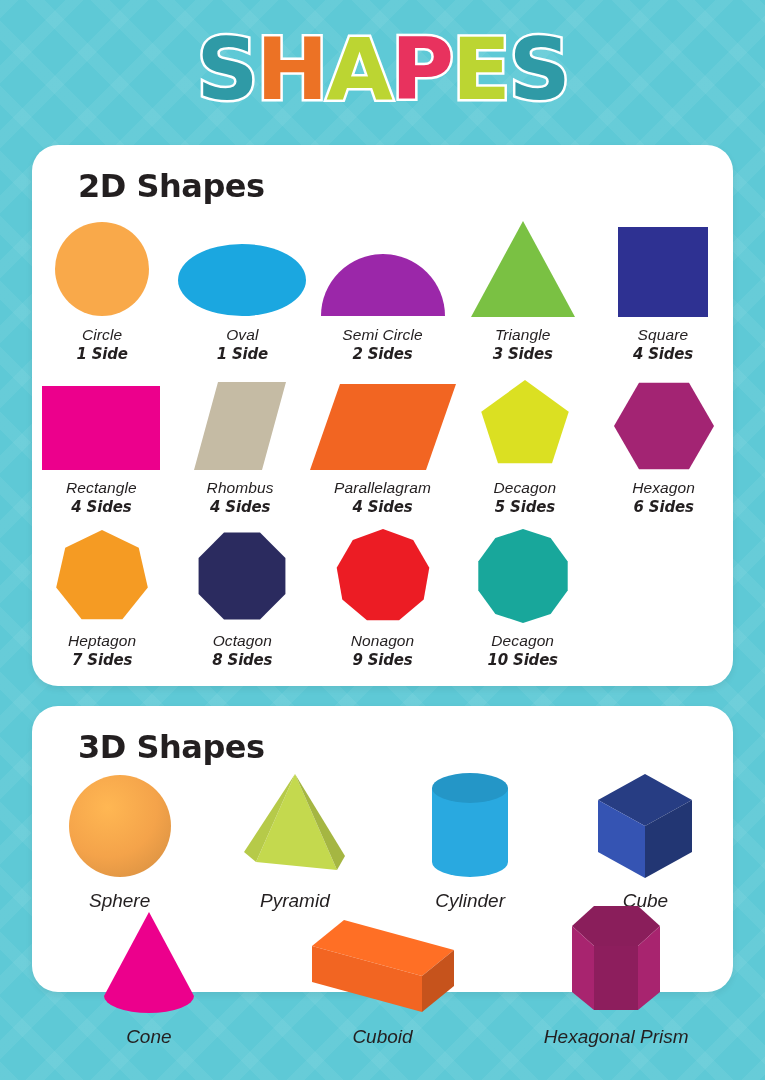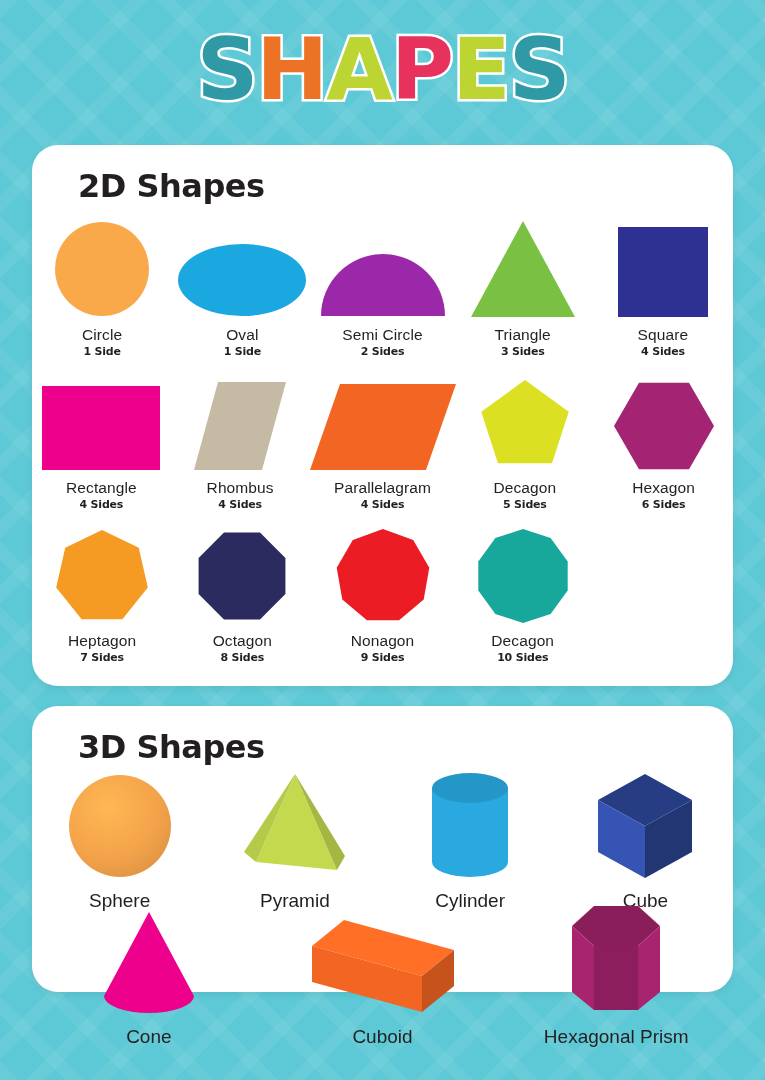--- a/index.html
+++ b/index.html
@@ -66,21 +66,21 @@
     left: 46px;
     top: 22px;
     font-family: "DejaVu Sans", sans-serif;
     font-size: 32px;
     font-weight: bold;
     color: #231f20;
     letter-spacing: -0.5px;
   }
 
   
-  .row { display: flex; position: absolute; left: 0; width: 100%; }
+  .row { display: flex; position: absolute; left: 0; width: 100%; font-style: italic; }
   .cell {
     flex: 1 1 0;
     display: flex;
     flex-direction: column;
     align-items: center;
     justify-content: flex-end;
   }
   .art {
     height: 100px;
     width: 100%;
@@ -92,21 +92,21 @@
 
   .lbl-name {
     margin-top: 9px;
     font-size: 15.5px;
     color: #231f20;
     font-family: "Liberation Sans", sans-serif;
     letter-spacing: 0.1px;
   }
   .lbl-sides {
     margin-top: 1px;
-    font-size: 11px;
+    font-size: 15px;
     font-weight: bold;
     color: #231f20;
     font-family: "DejaVu Sans", sans-serif;
     letter-spacing: -0.2px;
   }
   .lbl-name3d {
     margin-top: 12px;
     font-size: 19px;
     color: #231f20;
     font-family: "Liberation Sans", sans-serif;

